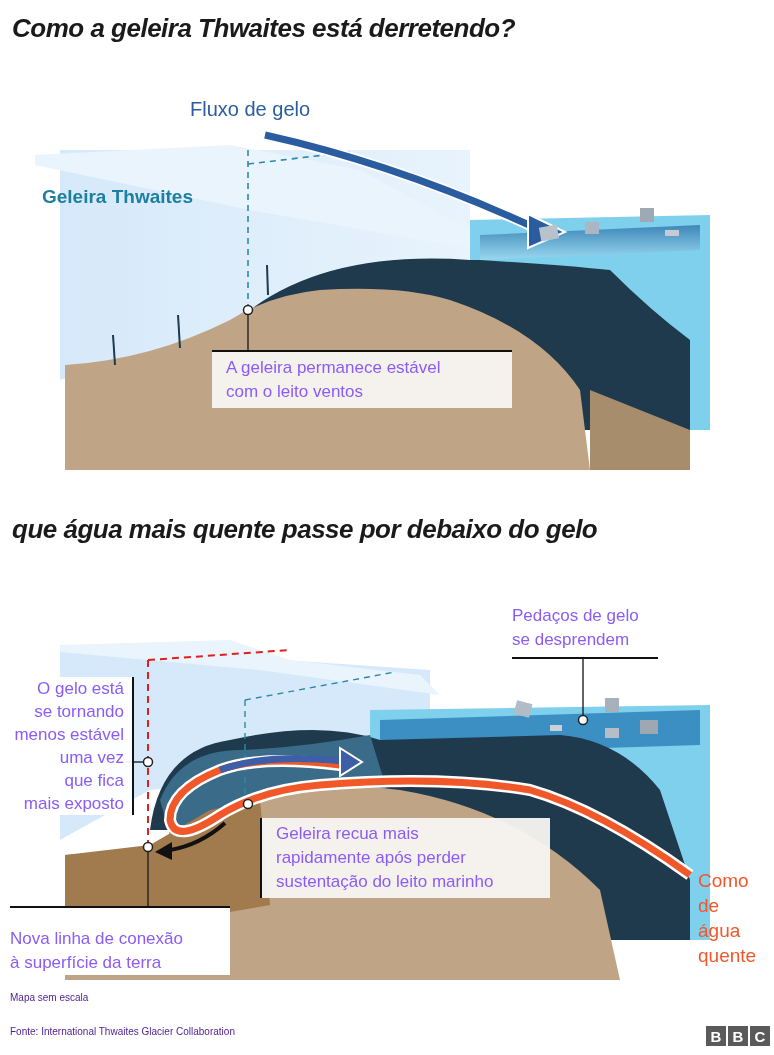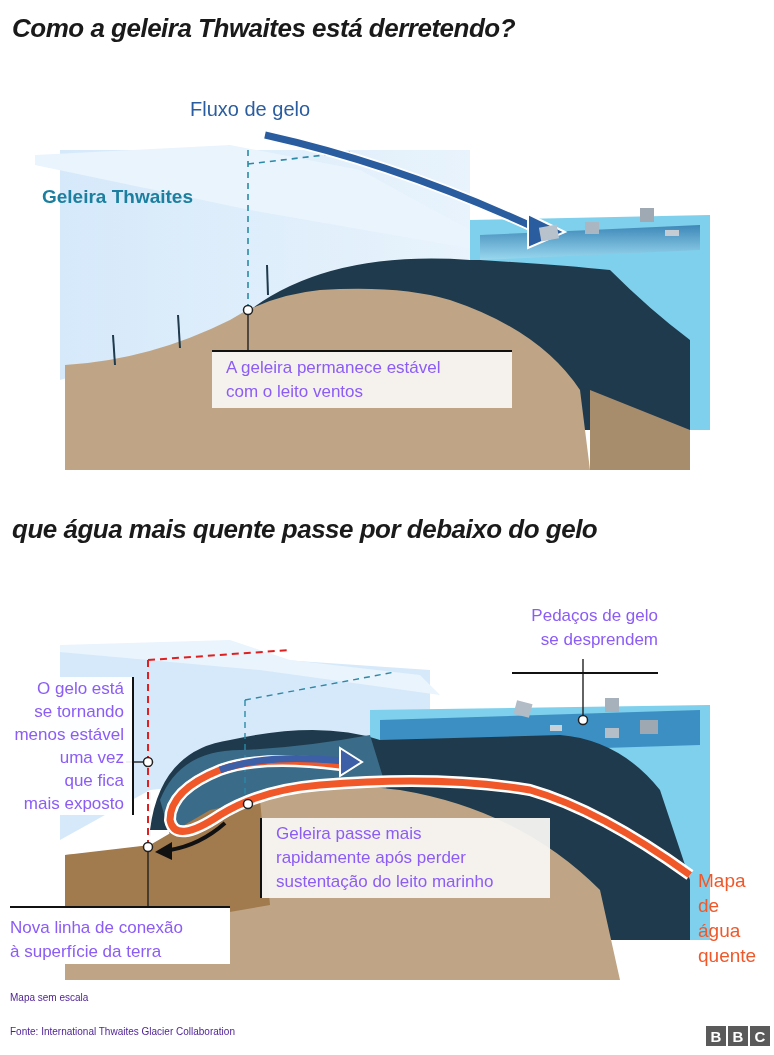--- a/index.html
+++ b/index.html
@@ -115,47 +115,47 @@
     <circle cx="148" cy="122" r="4.5" fill="#fff" stroke="#222" stroke-width="1.5"></circle>
     <circle cx="148" cy="207" r="4.5" fill="#fff" stroke="#222" stroke-width="1.5"></circle>
     <line x1="148" y1="211" x2="148" y2="268" stroke="#222" stroke-width="1.4"></line>
     <circle cx="248" cy="164" r="4.5" fill="#fff" stroke="#222" stroke-width="1.5"></circle>
     <circle cx="583" cy="80" r="4.5" fill="#fff" stroke="#222" stroke-width="1.5"></circle>
     <line x1="583" y1="19" x2="583" y2="76" stroke="#222" stroke-width="1.4"></line>
     <line x1="126" y1="122" x2="144" y2="122" stroke="#222" stroke-width="1.4"></line>
   </svg>
 </div>
 
-<div class="abs lbl" style="left:512px; top:604px; border-bottom:2px solid #111; padding-bottom:20px; width:146px;text-align:right;">
+<div class="abs lbl" style="left:512px; top:604px; border-bottom:2px solid #111; padding-bottom:5px; width:146px;">
   <div>Pedaços de gelo</div>
   <div>se desprendem</div>
 </div>
 
 <div class="abs lbl" style="left:0; top:677px; width:124px; text-align:right; padding-right:8px; border-right:2px solid #111; background:rgba(255,255,255,0.92); line-height:23px;">
   <div>O gelo está</div>
   <div>se tornando</div>
   <div>menos estável</div>
   <div>uma vez</div>
   <div>que fica</div>
   <div>mais exposto</div>
 </div>
 
 <div class="abs box lbl" style="left:260px; top:818px; width:266px; border-left:2px solid #111;">
-  <div>Geleira passe mais</div>
+  <div>Geleira recua mais</div>
   <div>rapidamente após perder</div>
   <div>sustentação do leito marinho</div>
 </div>
 
-<div class="abs lbl" style="left:10px; top:906px; width:220px; border-top:2px solid #111; padding-top:8px; background:#fff;">
+<div class="abs lbl" style="left:10px; top:906px; width:220px; border-top:2px solid #111; padding-top:19px; background:#fff;">
   <div>Nova linha de conexão</div>
   <div>à superfície da terra</div>
 </div>
 
 <div class="abs" style="left:698px; top:868px; font-size:19px; line-height:25px; color:#f0582a;">
-  <div>Mapa</div>
+  <div>Como</div>
   <div>de</div>
   <div>água</div>
   <div>quente</div>
 </div>
 
 <div class="abs small" style="left:10px; top:992px;">Mapa sem escala</div>
 <div class="abs small" style="left:10px; top:1026px;">Fonte: International Thwaites Glacier Collaboration</div>
 <div class="abs bbc" style="left:706px; top:1026px;">
   <span>B</span>
   <span>B</span>

